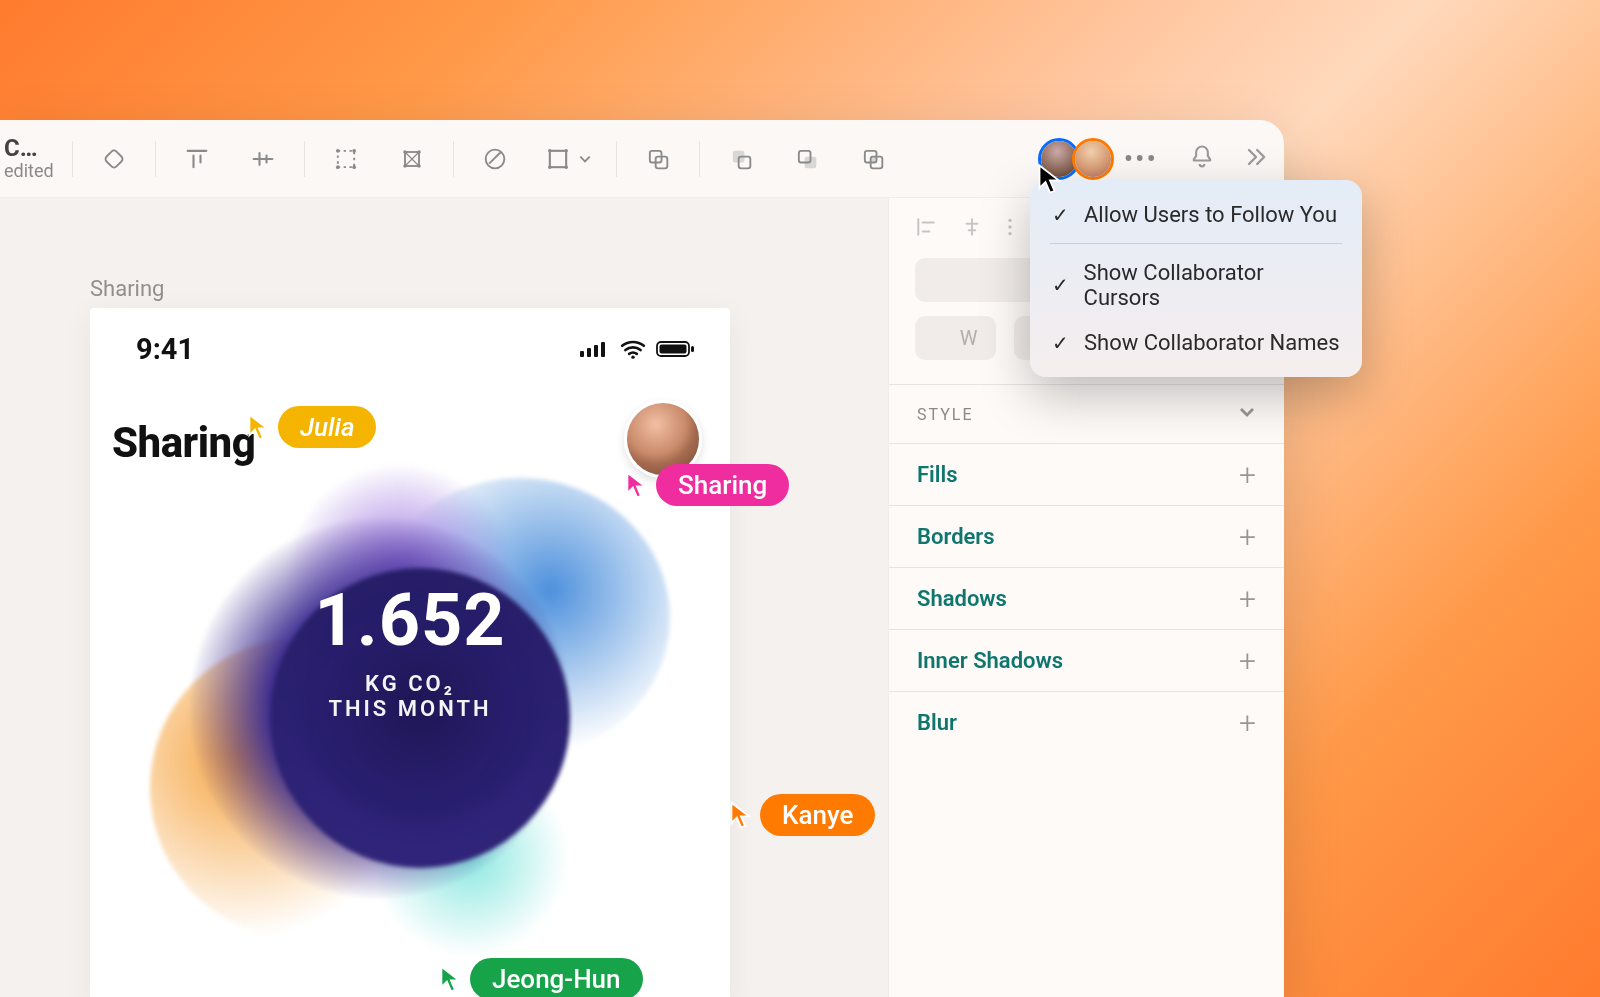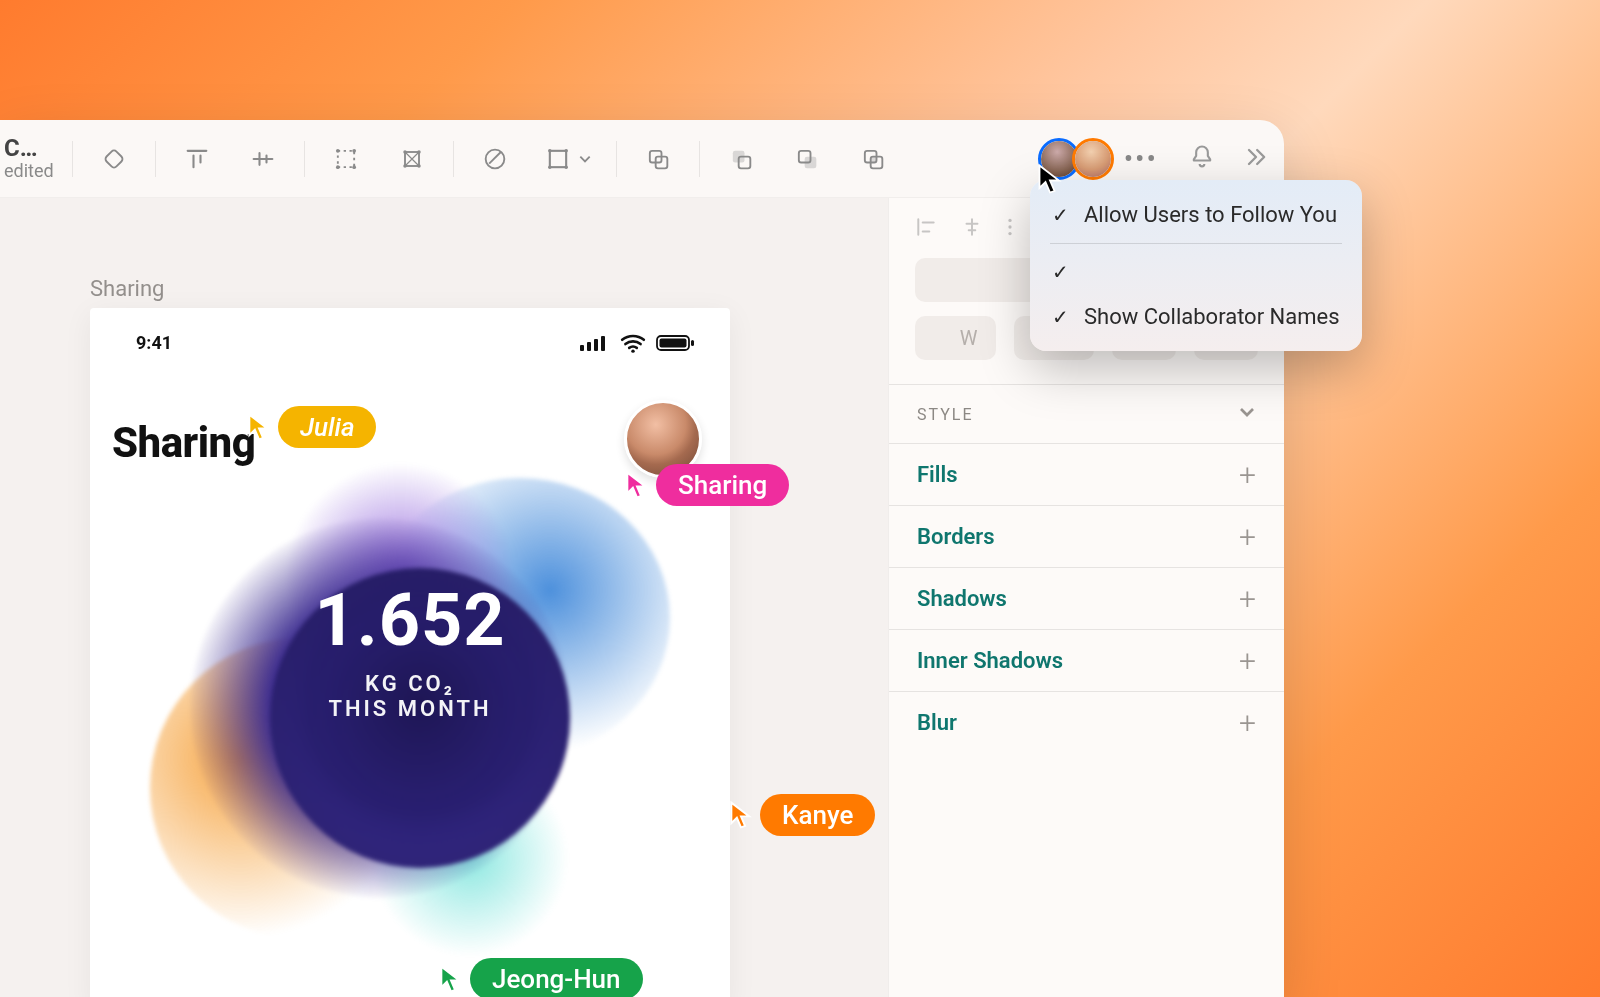--- a/index.html
+++ b/index.html
@@ -59,21 +59,21 @@
   .chev-down { color:#9a9591; }
 
   
   .artboard-label { position:absolute; left:90px; top:78px; font-size:22px; color:#938f8c; }
   .artboard {
     position:absolute; left:90px; top:110px; width:640px; height:700px;
     background:#fff; border-radius:4px; box-shadow: 0 6px 30px rgba(0,0,0,0.06);
     overflow:hidden;
   }
   .statusbar { display:flex; justify-content:space-between; align-items:center; padding:24px 34px 0 46px; }
-  .clock { font-size:18px; font-weight:700; color:#111; }
+  .clock { font-size:29px; font-weight:700; color:#111; }
   .sb-icons { display:flex; gap:10px; align-items:center; color:#111;}
   .artboard-title { position:absolute; left:22px; top:110px; font-size:42px; font-weight:800; color:#111; letter-spacing:-0.5px;}
   .profile-pic {
     position:absolute; right:28px; top:92px; width:78px; height:78px; border-radius:50%;
     border:3px solid #fff; box-shadow:0 4px 10px rgba(0,0,0,0.12);
     background: radial-gradient(circle at 40% 30%, #f2bfa4 0%, #c98a6a 45%, #a56a4f 60%, #6e4635 100%);
   }
 
   
   .blob-wrap { position:absolute; left:60px; top:150px; width:520px; height:520px; filter: blur(2px); }
@@ -240,20 +240,21 @@
   </div>
 
   <div class="dropdown">
     <div class="dd-item">
       <span class="chk">✓</span>
       <span>Allow Users to Follow You</span>
     </div>
     <div class="dd-sep"></div>
     <div class="dd-item">
       <span class="chk">✓</span>
+      <span>Show Collaborator Cursors</span>
     </div>
     <div class="dd-item">
       <span class="chk">✓</span>
       <span>Show Collaborator Names</span>
     </div>
   </div>
   <div class="macos-cursor">
     <svg width="24" height="30" viewBox="0 0 16 20">
         <path d="M1 1l0 15 4-4 3 7 3-1-3-7 6 0z" fill="#000" stroke="#fff" stroke-width="1.2"></path>
       </svg>

